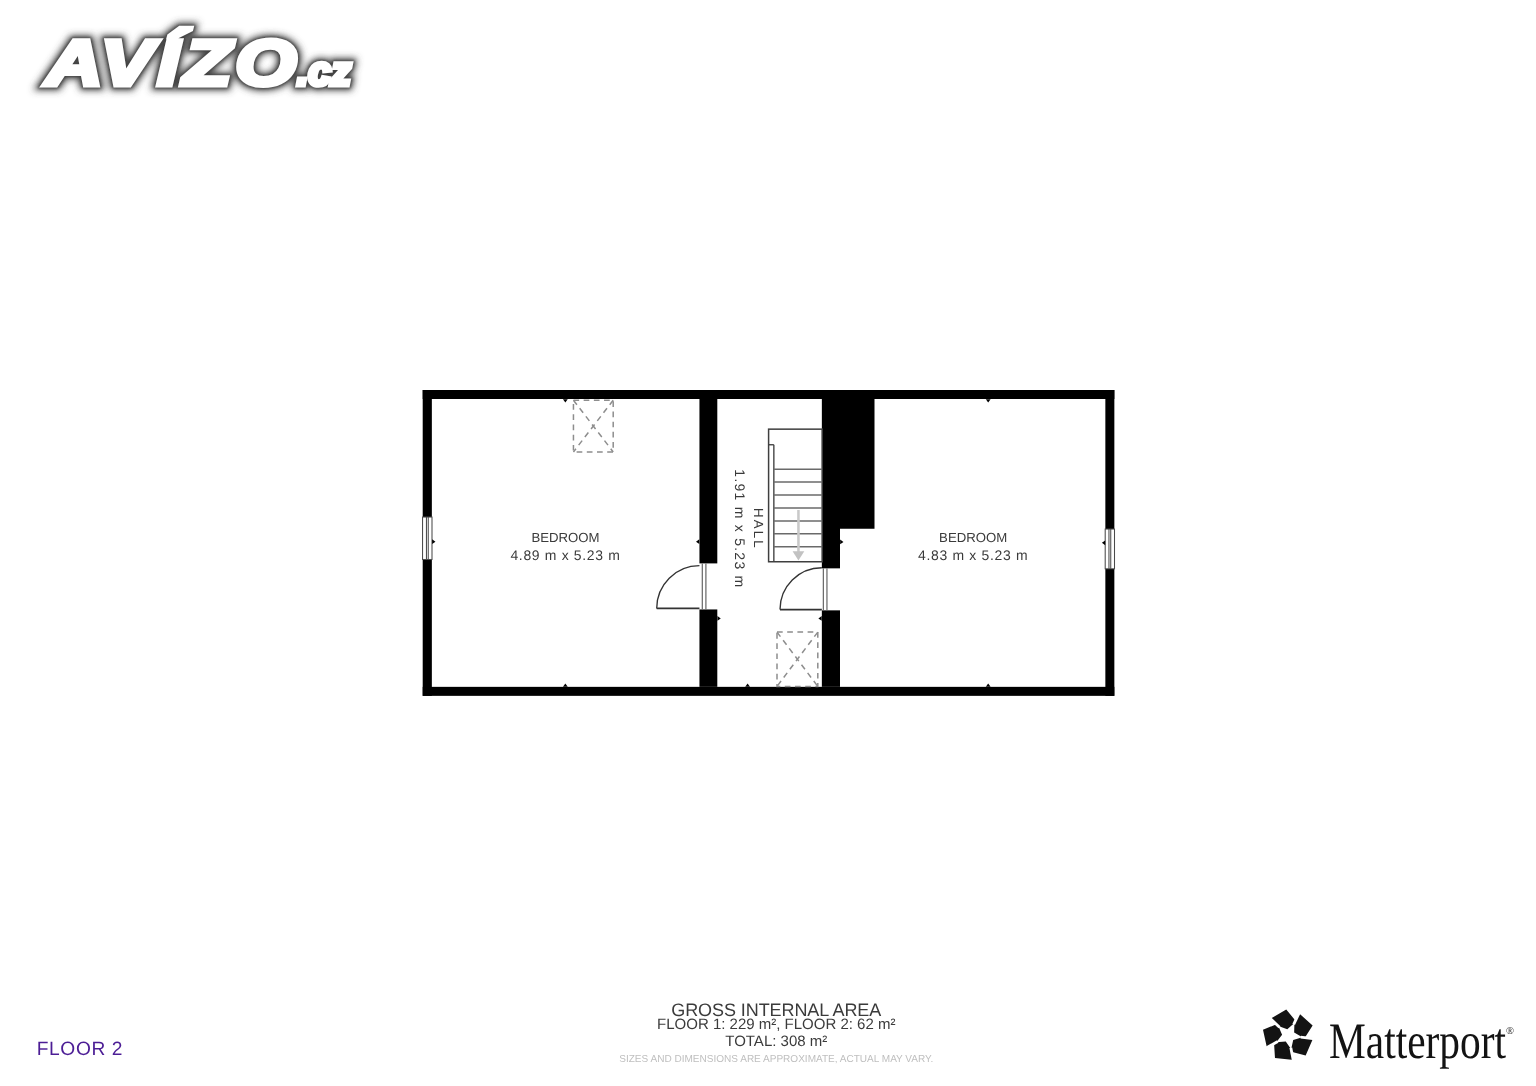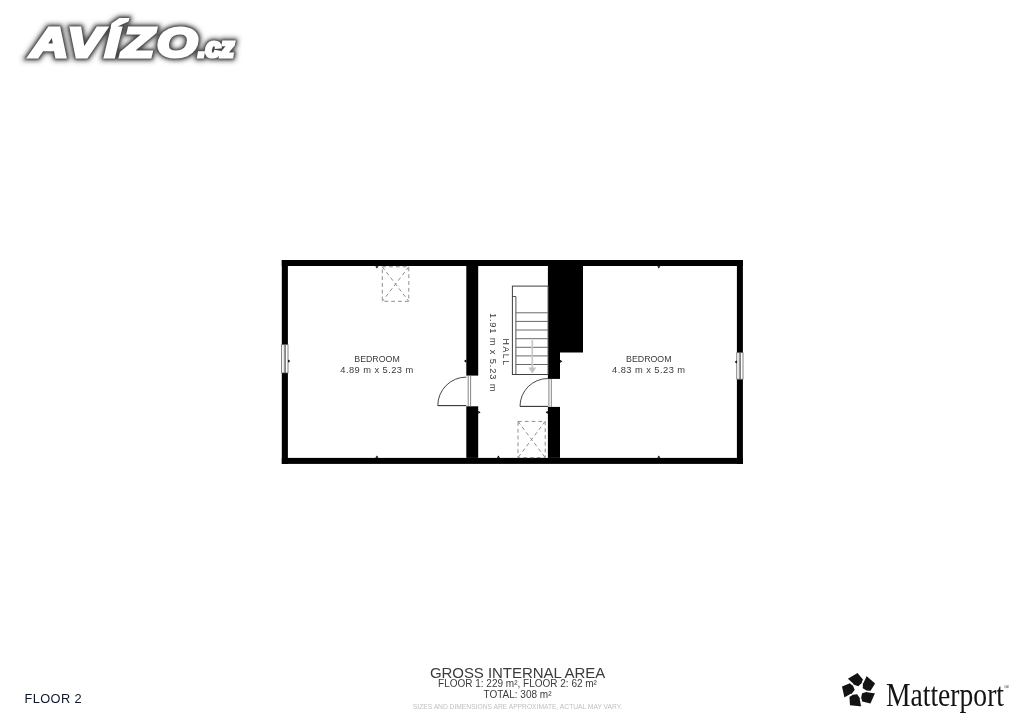--- a/index.html
+++ b/index.html
@@ -149,27 +149,27 @@
     <text x="648.8" y="373.2" letter-spacing="0.45">4.83 m x 5.23 m</text>
   </g>
 
   <g fill="#3a3a3a" text-anchor="middle" font-size="9.3" transform="translate(499,352.6) rotate(90)">
     <text x="0" y="-3.7" font-size="8.8" letter-spacing="1.5">HALL</text>
     <text x="0" y="8.7" letter-spacing="0.85">1.91 m x 5.23 m</text>
   </g>
 </svg>
 
 <div class="abs" style="left:517.5px;top:667.8px;transform:translateX(-50%);text-align:center;color:#3b3b3b;font-size:10px;line-height:10.9px;white-space:nowrap;">
-  <div style="font-size:15px;letter-spacing:-0.05px;">GROSS INTERNAL AREA</div>
+  <div style="font-size:12px;letter-spacing:-0.05px;">GROSS INTERNAL AREA</div>
   <div>FLOOR 1: 229 m², FLOOR 2: 62 m²</div>
   <div>TOTAL: 308 m²</div>
   <div style="font-size:6.7px;color:#bfbfbf;margin-top:1px;">SIZES AND DIMENSIONS ARE APPROXIMATE, ACTUAL MAY VARY.</div>
 </div>
 
-<div class="abs" style="left:24.5px;top:691px;font-size:12.8px;color:#0f172a;letter-spacing:0.4px;">FLOOR 2</div>
+<div class="abs" style="left:24.5px;top:691px;font-size:12.8px;color:#4c1d95;letter-spacing:0.4px;">FLOOR 2</div>
 
 <svg class="abs" style="left:835px;top:660px" width="185" height="60" viewBox="0 0 185 60">
   <g fill="#131313">
     <g transform="translate(24,30.4)">
       <path id="p0" d="M -12.4,-11.0 L -1.5,-17.4 L 5.2,-9.3 L 3.94,-8.42 L -0.81,-4.22 L -6.79,-6.35 Z"></path>
       <use href="#p0" transform="rotate(72)"></use>
       <use href="#p0" transform="rotate(144)"></use>
       <use href="#p0" transform="rotate(216)"></use>
       <use href="#p0" transform="rotate(288)"></use>
       <g stroke="#fff" stroke-width="1.9">

